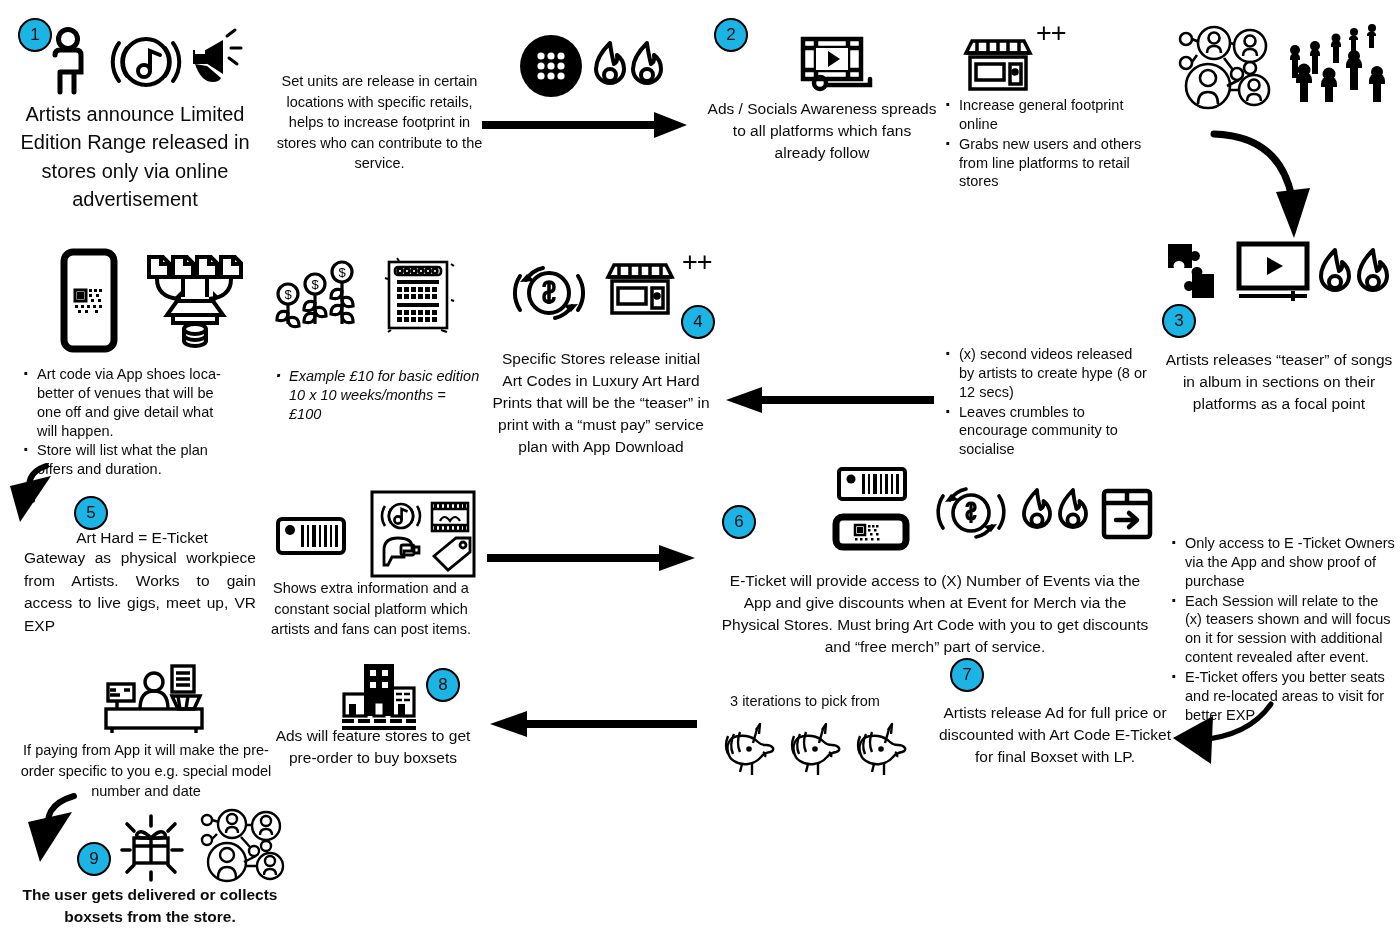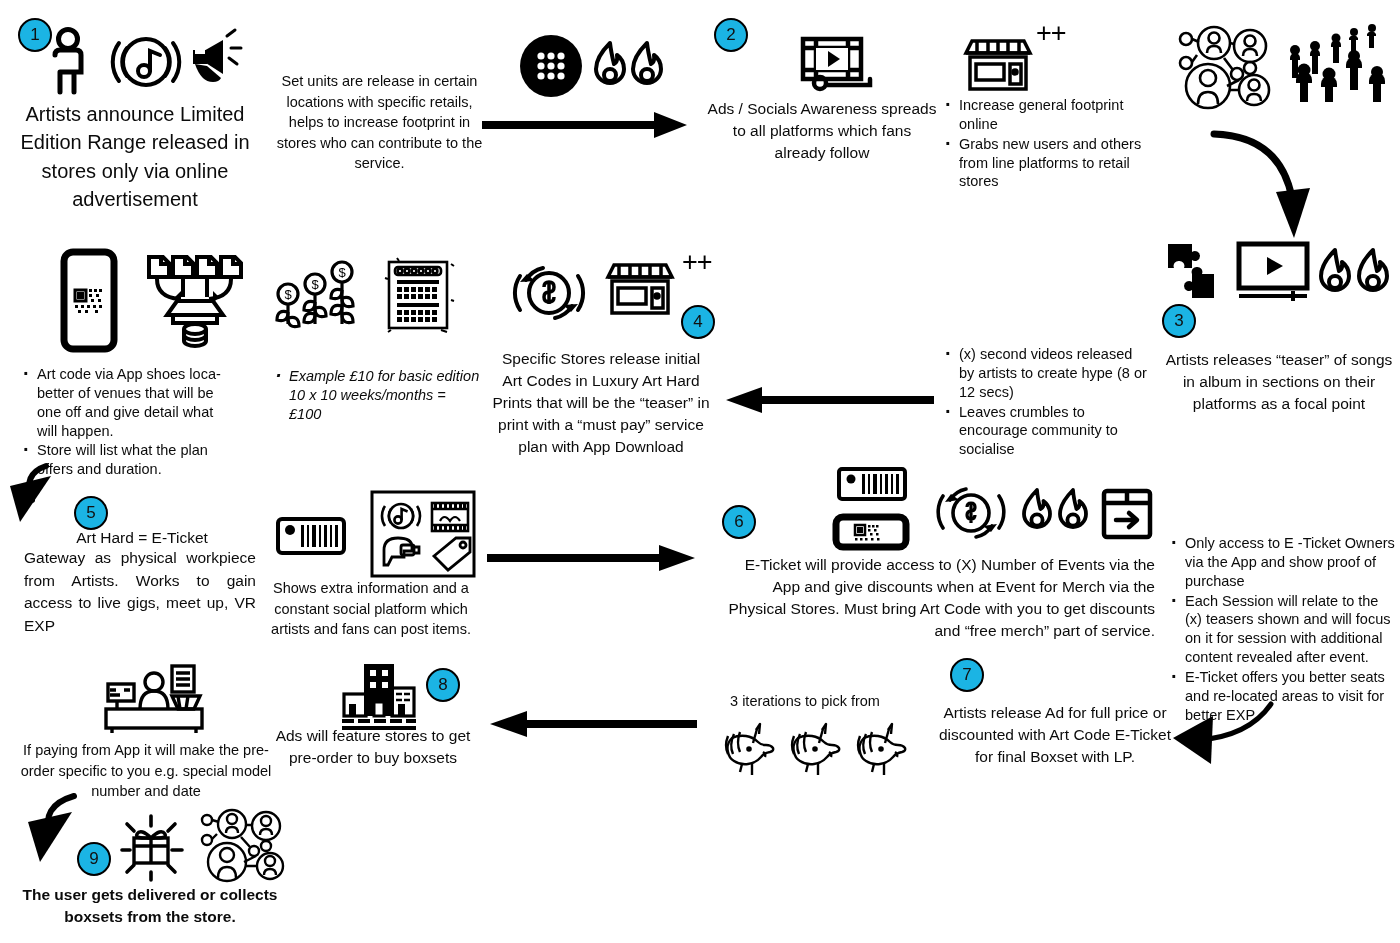--- a/index.html
+++ b/index.html
@@ -551,21 +551,21 @@
 
 <div class="abs" style="left:1100px;top:487px;">
   <svg width="54" height="54" viewBox="0 0 54 54" fill="none" stroke="#000" stroke-width="4.5">
     <rect x="4" y="4" width="46" height="46" rx="3"></rect>
     <path d="M4 16 H50"></path>
     <path d="M27 4 v12"></path>
     <path d="M16 33 H36 M29 26 l8 7 l-8 7" stroke-linecap="round" stroke-linejoin="round"></path>
   </svg>
 </div>
 
-<div class="abs txt" style="left:715px;top:554px;width:440px;font-size:15.5px;line-height:1.42;text-align:right;">E-Ticket will provide access to (X) Number of Events via the App and give discounts when at Event for Merch via the Physical Stores. Must bring Art Code with you to get discounts and “free merch” part of service.</div>
+<div class="abs txt" style="left:715px;top:570px;width:440px;font-size:15.5px;line-height:1.42;text-align:center;">E-Ticket will provide access to (X) Number of Events via the App and give discounts when at Event for Merch via the Physical Stores. Must bring Art Code with you to get discounts and “free merch” part of service.</div>
 
 <ul class="b abs" style="left:1168px;top:518px;width:228px;margin-top:16px;">
   <li>Only access to E -Ticket Owners via the App and show proof of purchase</li>
   <li>Each Session will relate to the (x) teasers shown and will focus on it for session with additional content revealed after event.</li>
   <li>E-Ticket offers you better seats and re-located areas to visit for better EXP</li>
 </ul>
 
 <div class="abs" style="left:102px;top:662px;">
   <svg width="104" height="72" viewBox="0 0 104 72" fill="none" stroke="#000" stroke-width="3.4">
     <rect x="6" y="22" width="26" height="17"></rect>

